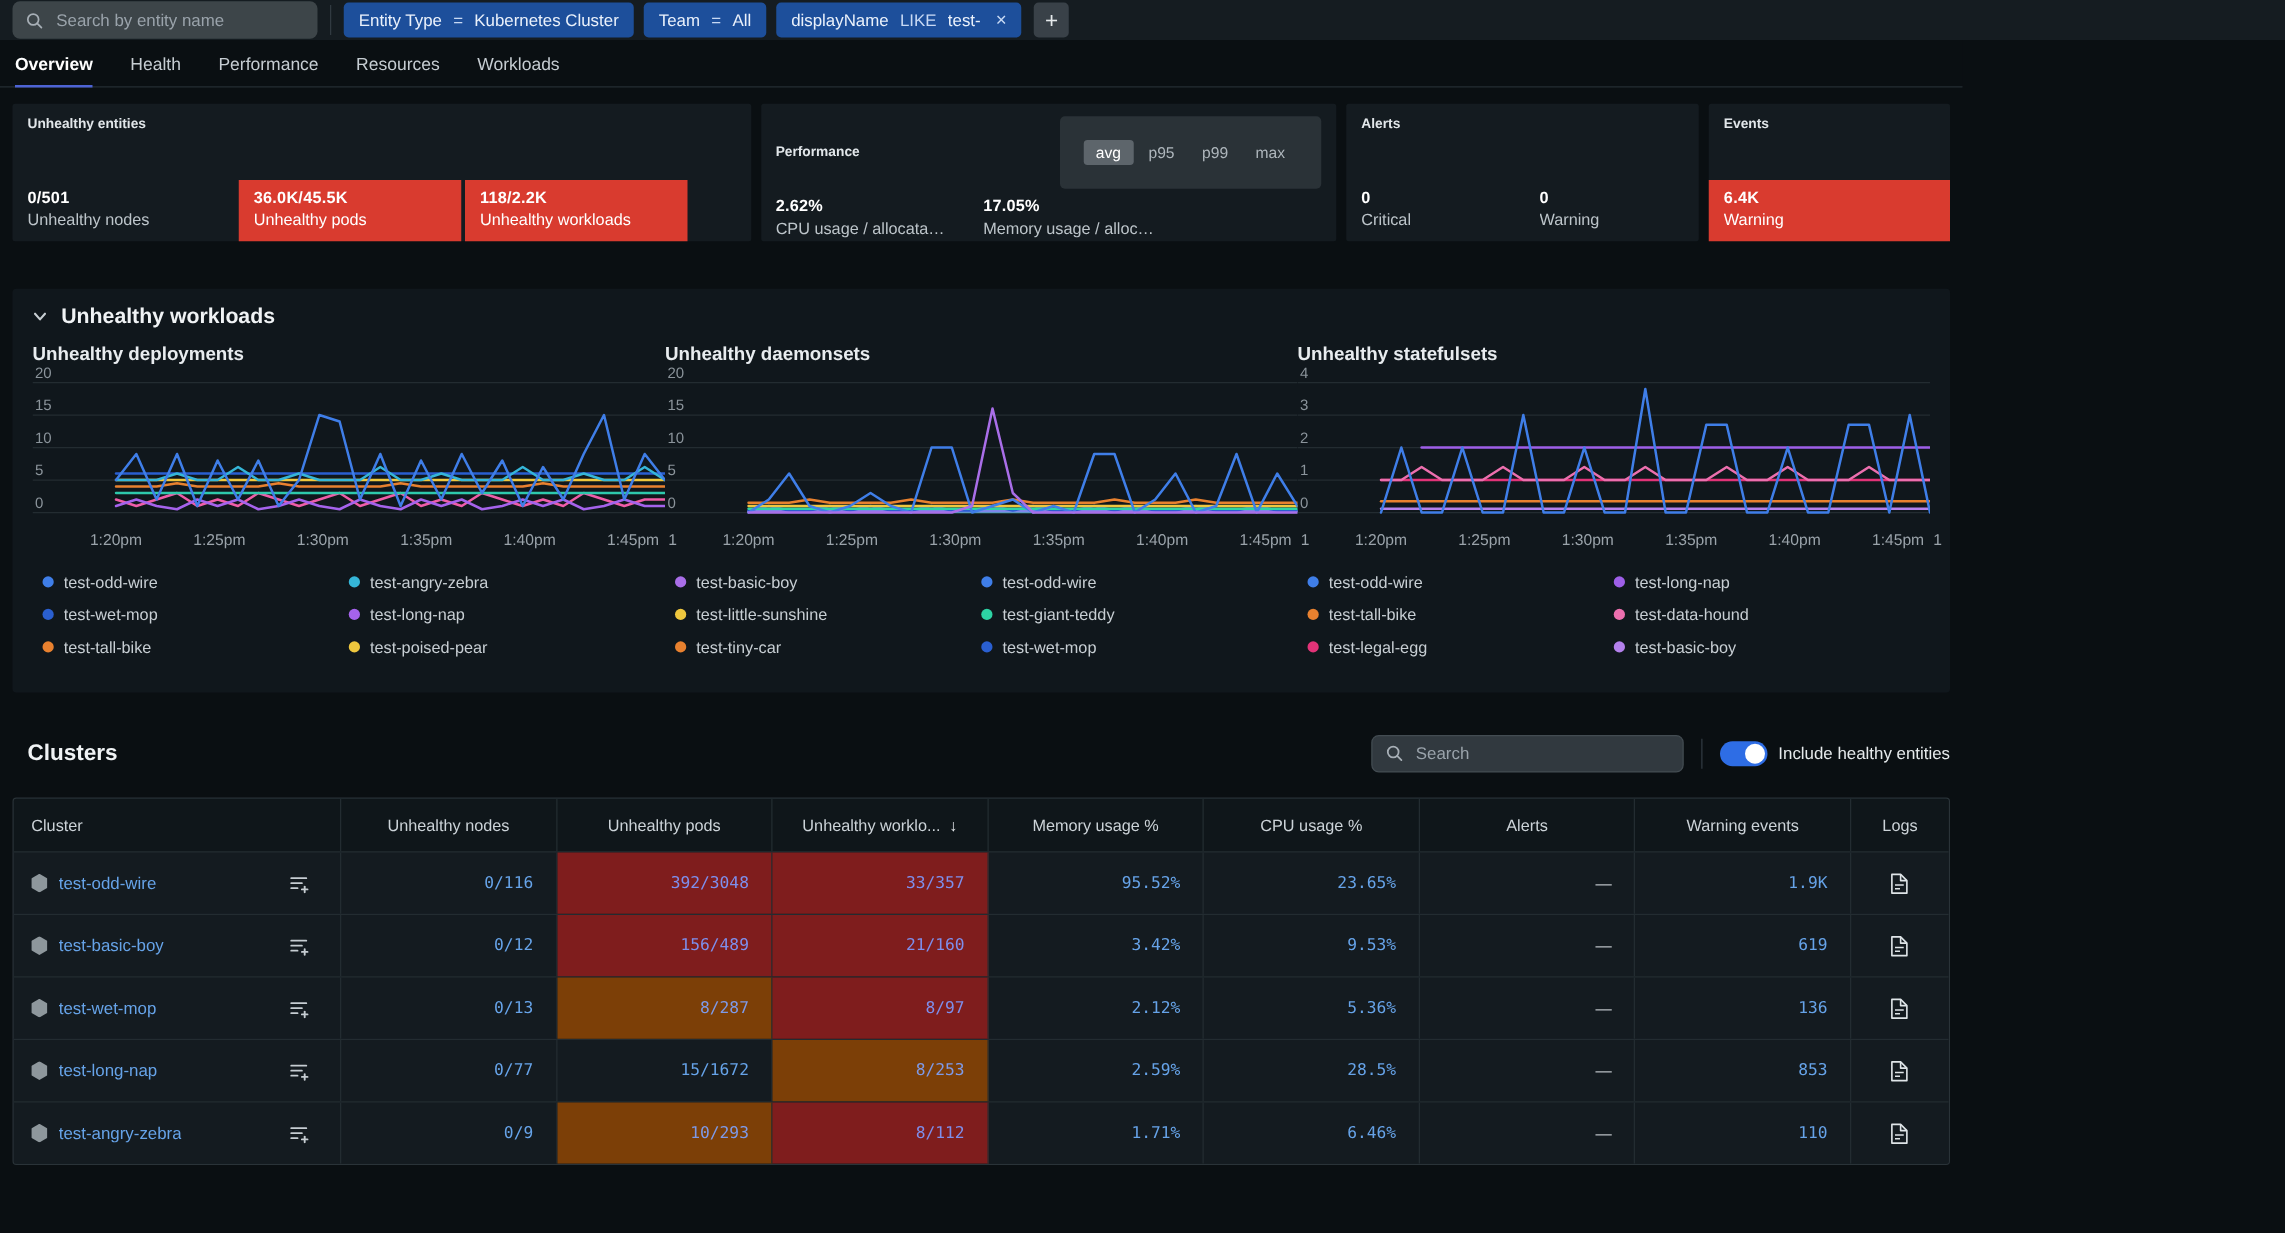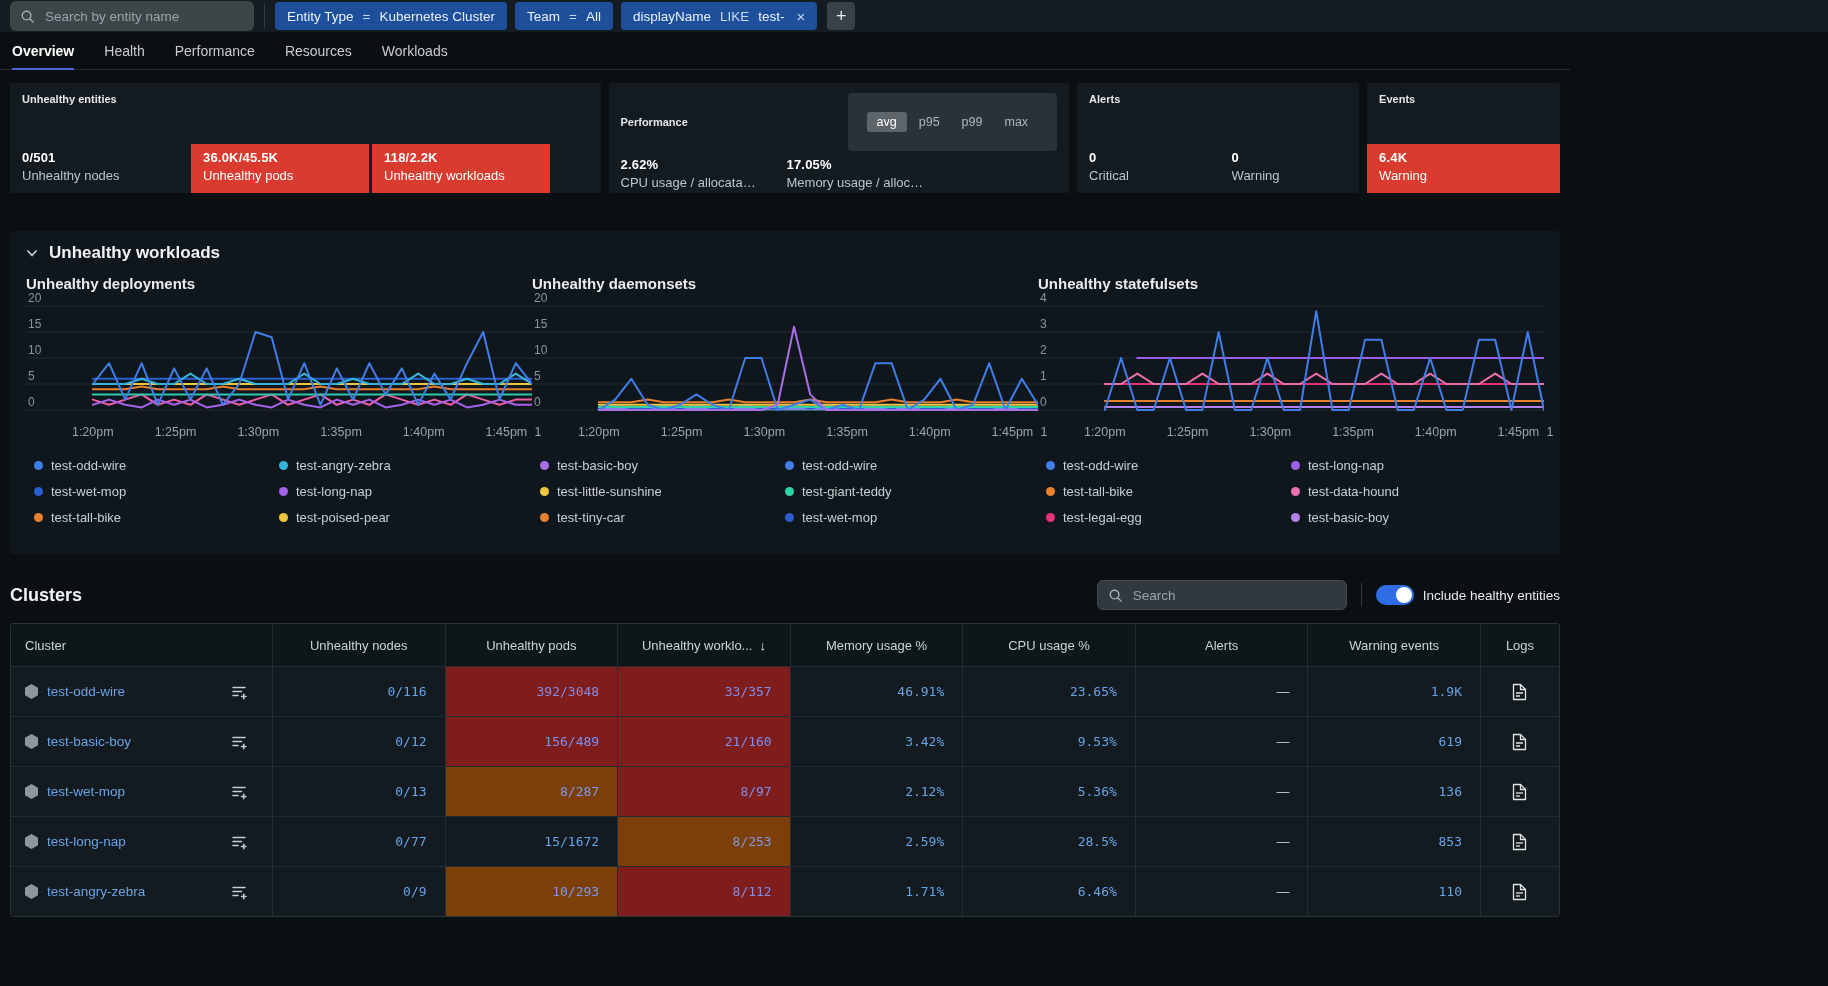--- a/index.html
+++ b/index.html
@@ -54,21 +54,21 @@
   .plotwrap svg{display:block;width:100%;height:124px;}
   .ylab{position:absolute;font-size:12px;color:#8b949b;}
   .xlabs{position:relative;height:22px;font-size:12.5px;color:#9aa3aa;}
   .xlab{position:absolute;top:5px;transform:translateX(-50%);white-space:nowrap;}
   .xlab.edge{transform:none;}
   .legend{display:grid;grid-template-columns:245px 245px;justify-content:center;row-gap:8px;margin-top:14px;height:82px;overflow:hidden;align-content:start;}
   .litem{display:flex;align-items:center;gap:8px;font-size:13px;color:#c7ced3;cursor:pointer;height:18px;}
   .ldot{width:9px;height:9px;border-radius:50%;flex:none;}
   .clusters{margin-top:26px;}
   .cl-toolbar{display:flex;align-items:center;}
-  .cl-toolbar h2{font-size:18px;margin:0;font-weight:700;color:#f0f3f5;}
+  .cl-toolbar h2{font-size:18px;margin:12px;font-weight:700;color:#f0f3f5;}
   .cl-right{margin-left:auto;display:flex;align-items:center;gap:14px;}
   .search.small{width:250px;background:#31393f;border:1px solid #434c52;}
   .toggle-wrap{display:flex;align-items:center;gap:9px;font-size:13.5px;color:#e6eaec;}
   .toggle{width:38px;height:20px;border-radius:10px;background:#2e6de5;position:relative;cursor:pointer;flex:none;}
   .toggle .knob{position:absolute;top:2px;right:2px;width:16px;height:16px;border-radius:50%;background:#fff;}
   .table{margin-top:13px;border:1px solid #2a3338;border-radius:3px;overflow:hidden;background:#12191e;}
   .thead,.trow{display:grid;grid-template-columns:262px repeat(7,1fr) 78px;}
   .thead{background:#0f161a;height:42px;}
   .th{display:flex;align-items:center;justify-content:center;font-size:13px;color:#ccd3d8;border-right:1px solid #232c31;padding:0 10px;box-sizing:border-box;cursor:pointer;white-space:nowrap;overflow:hidden;}
   .th:first-child{justify-content:flex-start;padding-left:14px;}
@@ -481,21 +481,21 @@
               <div class="td num">
                 <span class="val">0/116</span>
               </div>
               <div class="td num sev-critical">
                 <span class="val">392/3048</span>
               </div>
               <div class="td num sev-critical">
                 <span class="val">33/357</span>
               </div>
               <div class="td num">
-                <span class="val">46.91%</span>
+                <span class="val">95.52%</span>
               </div>
               <div class="td num">
                 <span class="val">23.65%</span>
               </div>
               <div class="td num dash">
                 <span class="val">—</span>
               </div>
               <div class="td num">
                 <span class="val">1.9K</span>
               </div>

